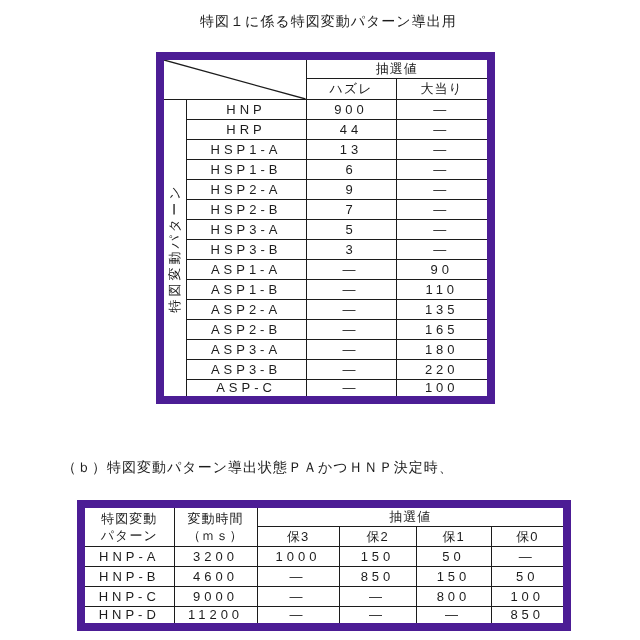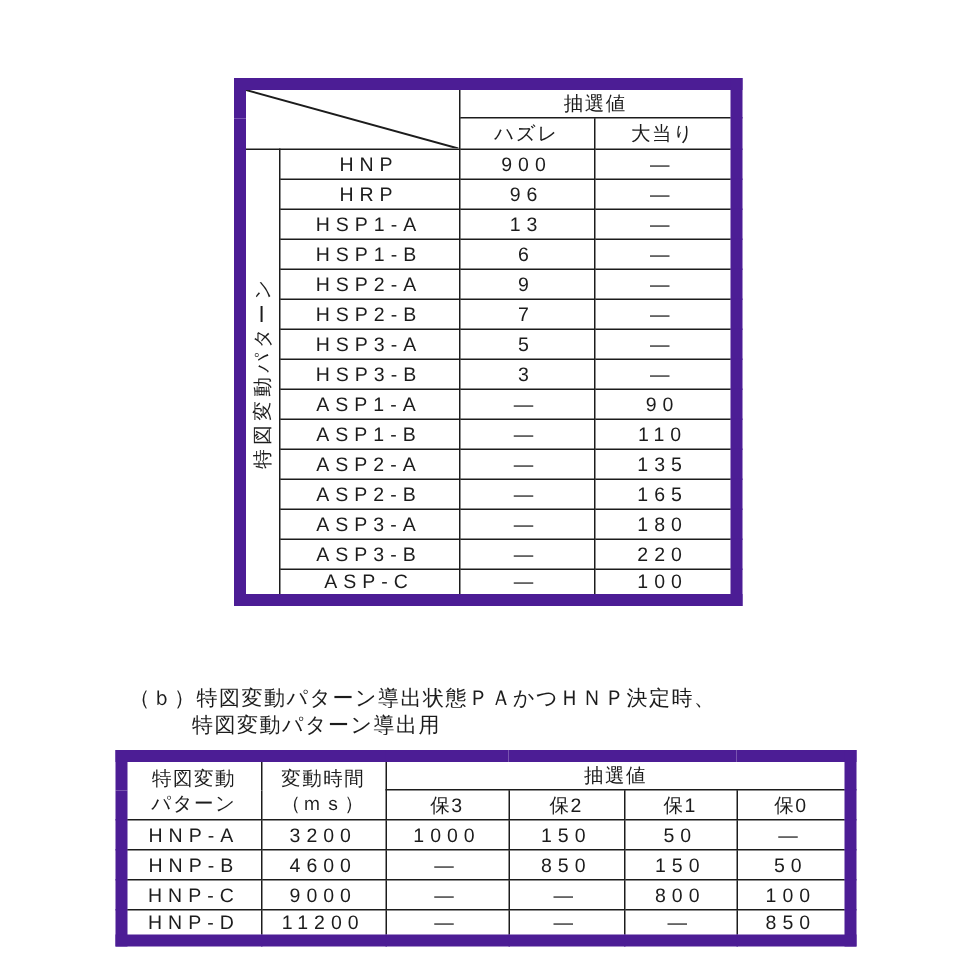--- a/index.html
+++ b/index.html
@@ -33,20 +33,21 @@
   
   .tb td { height: 20px; }
   .tb .h2 { line-height: 17px; font-family: Liberation Serif, serif; }
 </style>
 </head>
 <body>
 
 <div class="page">
 
   <div class="title" style="left:158px; top:12px;">
+    <div class="tl2">特図１に係る特図変動パターン導出用</div>
   </div>
 
   <table class="ta" style="left:156px; top:52px;">
     <colgroup>
       <col style="width:26px">
         <col style="width:120px">
         <col style="width:90px">
         <col style="width:95px">
     </colgroup>
     <tbody>
@@ -65,21 +66,21 @@
     <tr>
       <td class="vcell" rowspan="15">
             <div class="vlabel">特図変動パターン</div>
           </td>
       <td class="lat">HNP</td>
           <td class="lat">900</td>
           <td class="lat">—</td>
     </tr>
     <tr>
           <td class="lat">HRP</td>
-          <td class="lat">96</td>
+          <td class="lat">44</td>
           <td class="lat">—</td>
         </tr>
     <tr>
           <td class="lat">HSP1-A</td>
           <td class="lat">13</td>
           <td class="lat">—</td>
         </tr>
     <tr>
           <td class="lat">HSP1-B</td>
           <td class="lat">6</td>
@@ -136,23 +137,22 @@
           <td class="lat">220</td>
         </tr>
     <tr>
           <td class="lat">ASP-C</td>
           <td class="lat">—</td>
           <td class="lat">100</td>
         </tr>
   </tbody>
     </table>
 
-  <div class="title" style="left:86px; top:458px;font-family:Liberation Serif, serif;">
+  <div class="title" style="left:62px; top:458px;">
     <div class="tl1">（ｂ）特図変動パターン導出状態ＰＡかつＨＮＰ決定時、</div>
-    <div class="tl2">特図変動パターン導出用</div>
   </div>
 
   <table class="tb" style="left:77px; top:500px;">
     <colgroup>
       <col style="width:93px">
         <col style="width:83px">
         <col style="width:82px">
         <col style="width:77px">
         <col style="width:75px">
         <col style="width:76px">

